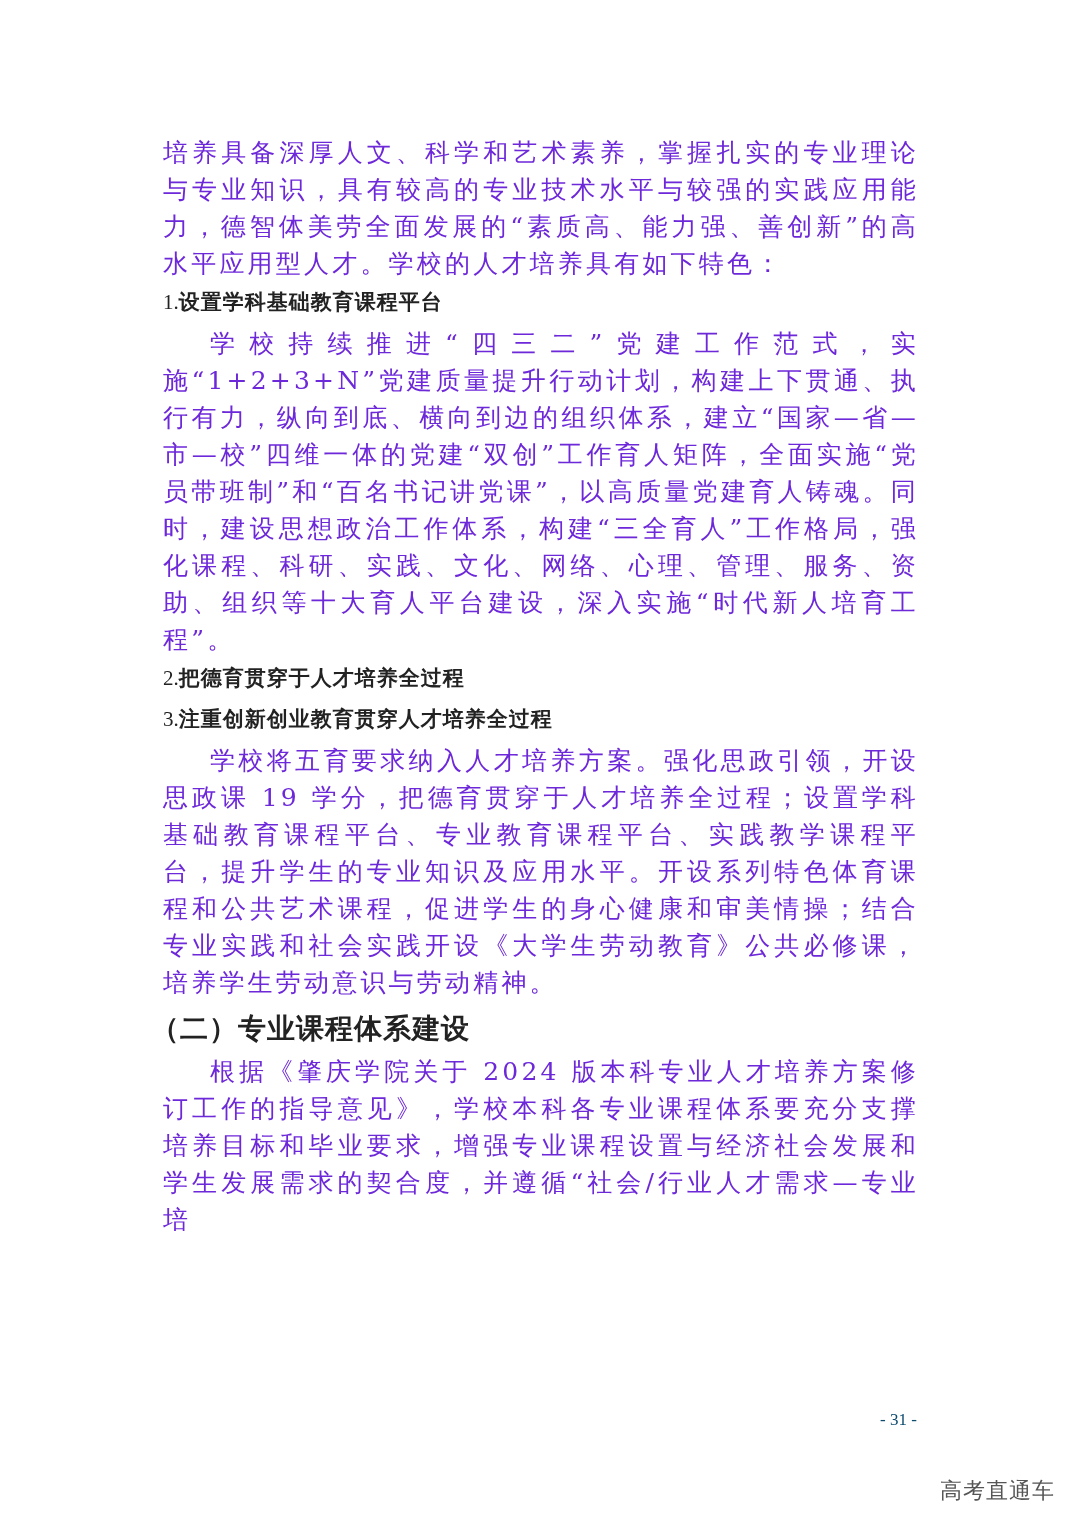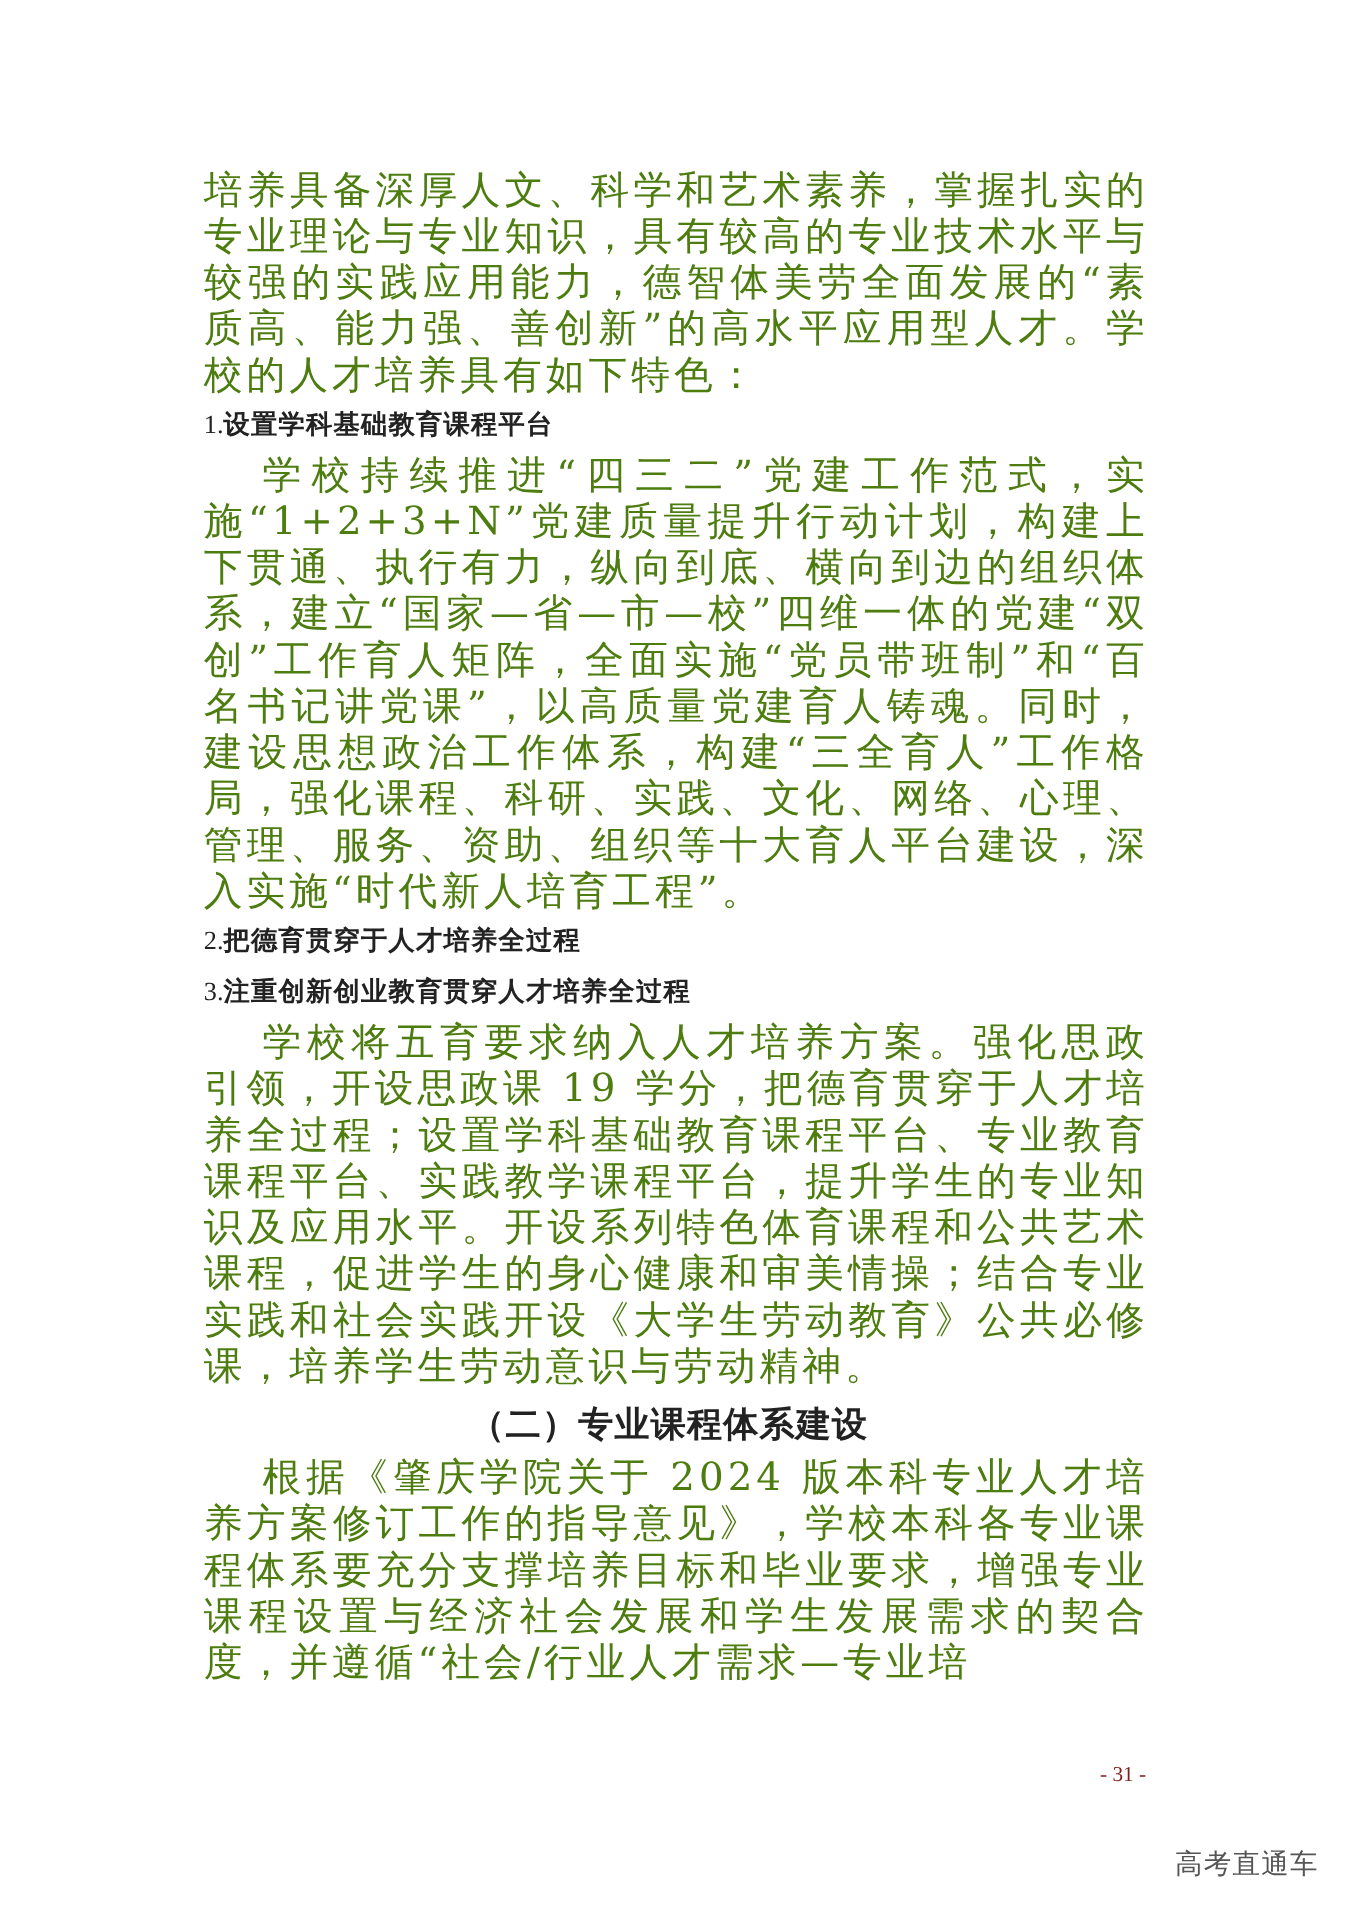--- a/index.html
+++ b/index.html
@@ -15,27 +15,27 @@
       font-family: "DejaVu Serif", "Liberation Serif", serif;
       color: #2a2a2a;
     }
     .page {
       position: absolute;
       left: 163px;
       top: 134px;
       width: 756px;
     }
     .para {
-      font-size: 31px;
+      font-size: 25px;
       line-height: 37px;
       letter-spacing: 3.2px;
       text-align: justify;
       text-align-last: left;
       margin: 0;
-      color: #4d7c0f;
+      color: #6d28d9;
     }
     .para.indent {
       text-indent: 47px;
     }
     .subhead {
       font-family: "DejaVu Sans", "Liberation Sans", sans-serif;
       font-size: 21px;
       font-weight: bold;
       line-height: 37px;
       letter-spacing: 1px;
@@ -48,29 +48,28 @@
       letter-spacing: 0;
     }
     .section-head {
       font-family: "DejaVu Sans", "Liberation Sans", sans-serif;
       font-size: 28px;
       font-weight: bold;
       line-height: 44px;
       letter-spacing: 1px;
       margin: 6px 0 2px -12px;
       color: #222222;
-      text-align: center;
     }
     .page-number {
       position: absolute;
       left: 880px;
       top: 1410px;
       font-family: "Liberation Serif", serif;
       font-size: 17px;
-      color: #7f1d1d;
+      color: #0c4a6e;
     }
     .watermark {
       position: absolute;
       left: 940px;
       top: 1476px;
       font-family: "DejaVu Sans", "Liberation Sans", sans-serif;
       font-size: 22px;
       color: #555555;
       letter-spacing: 1px;
     }

